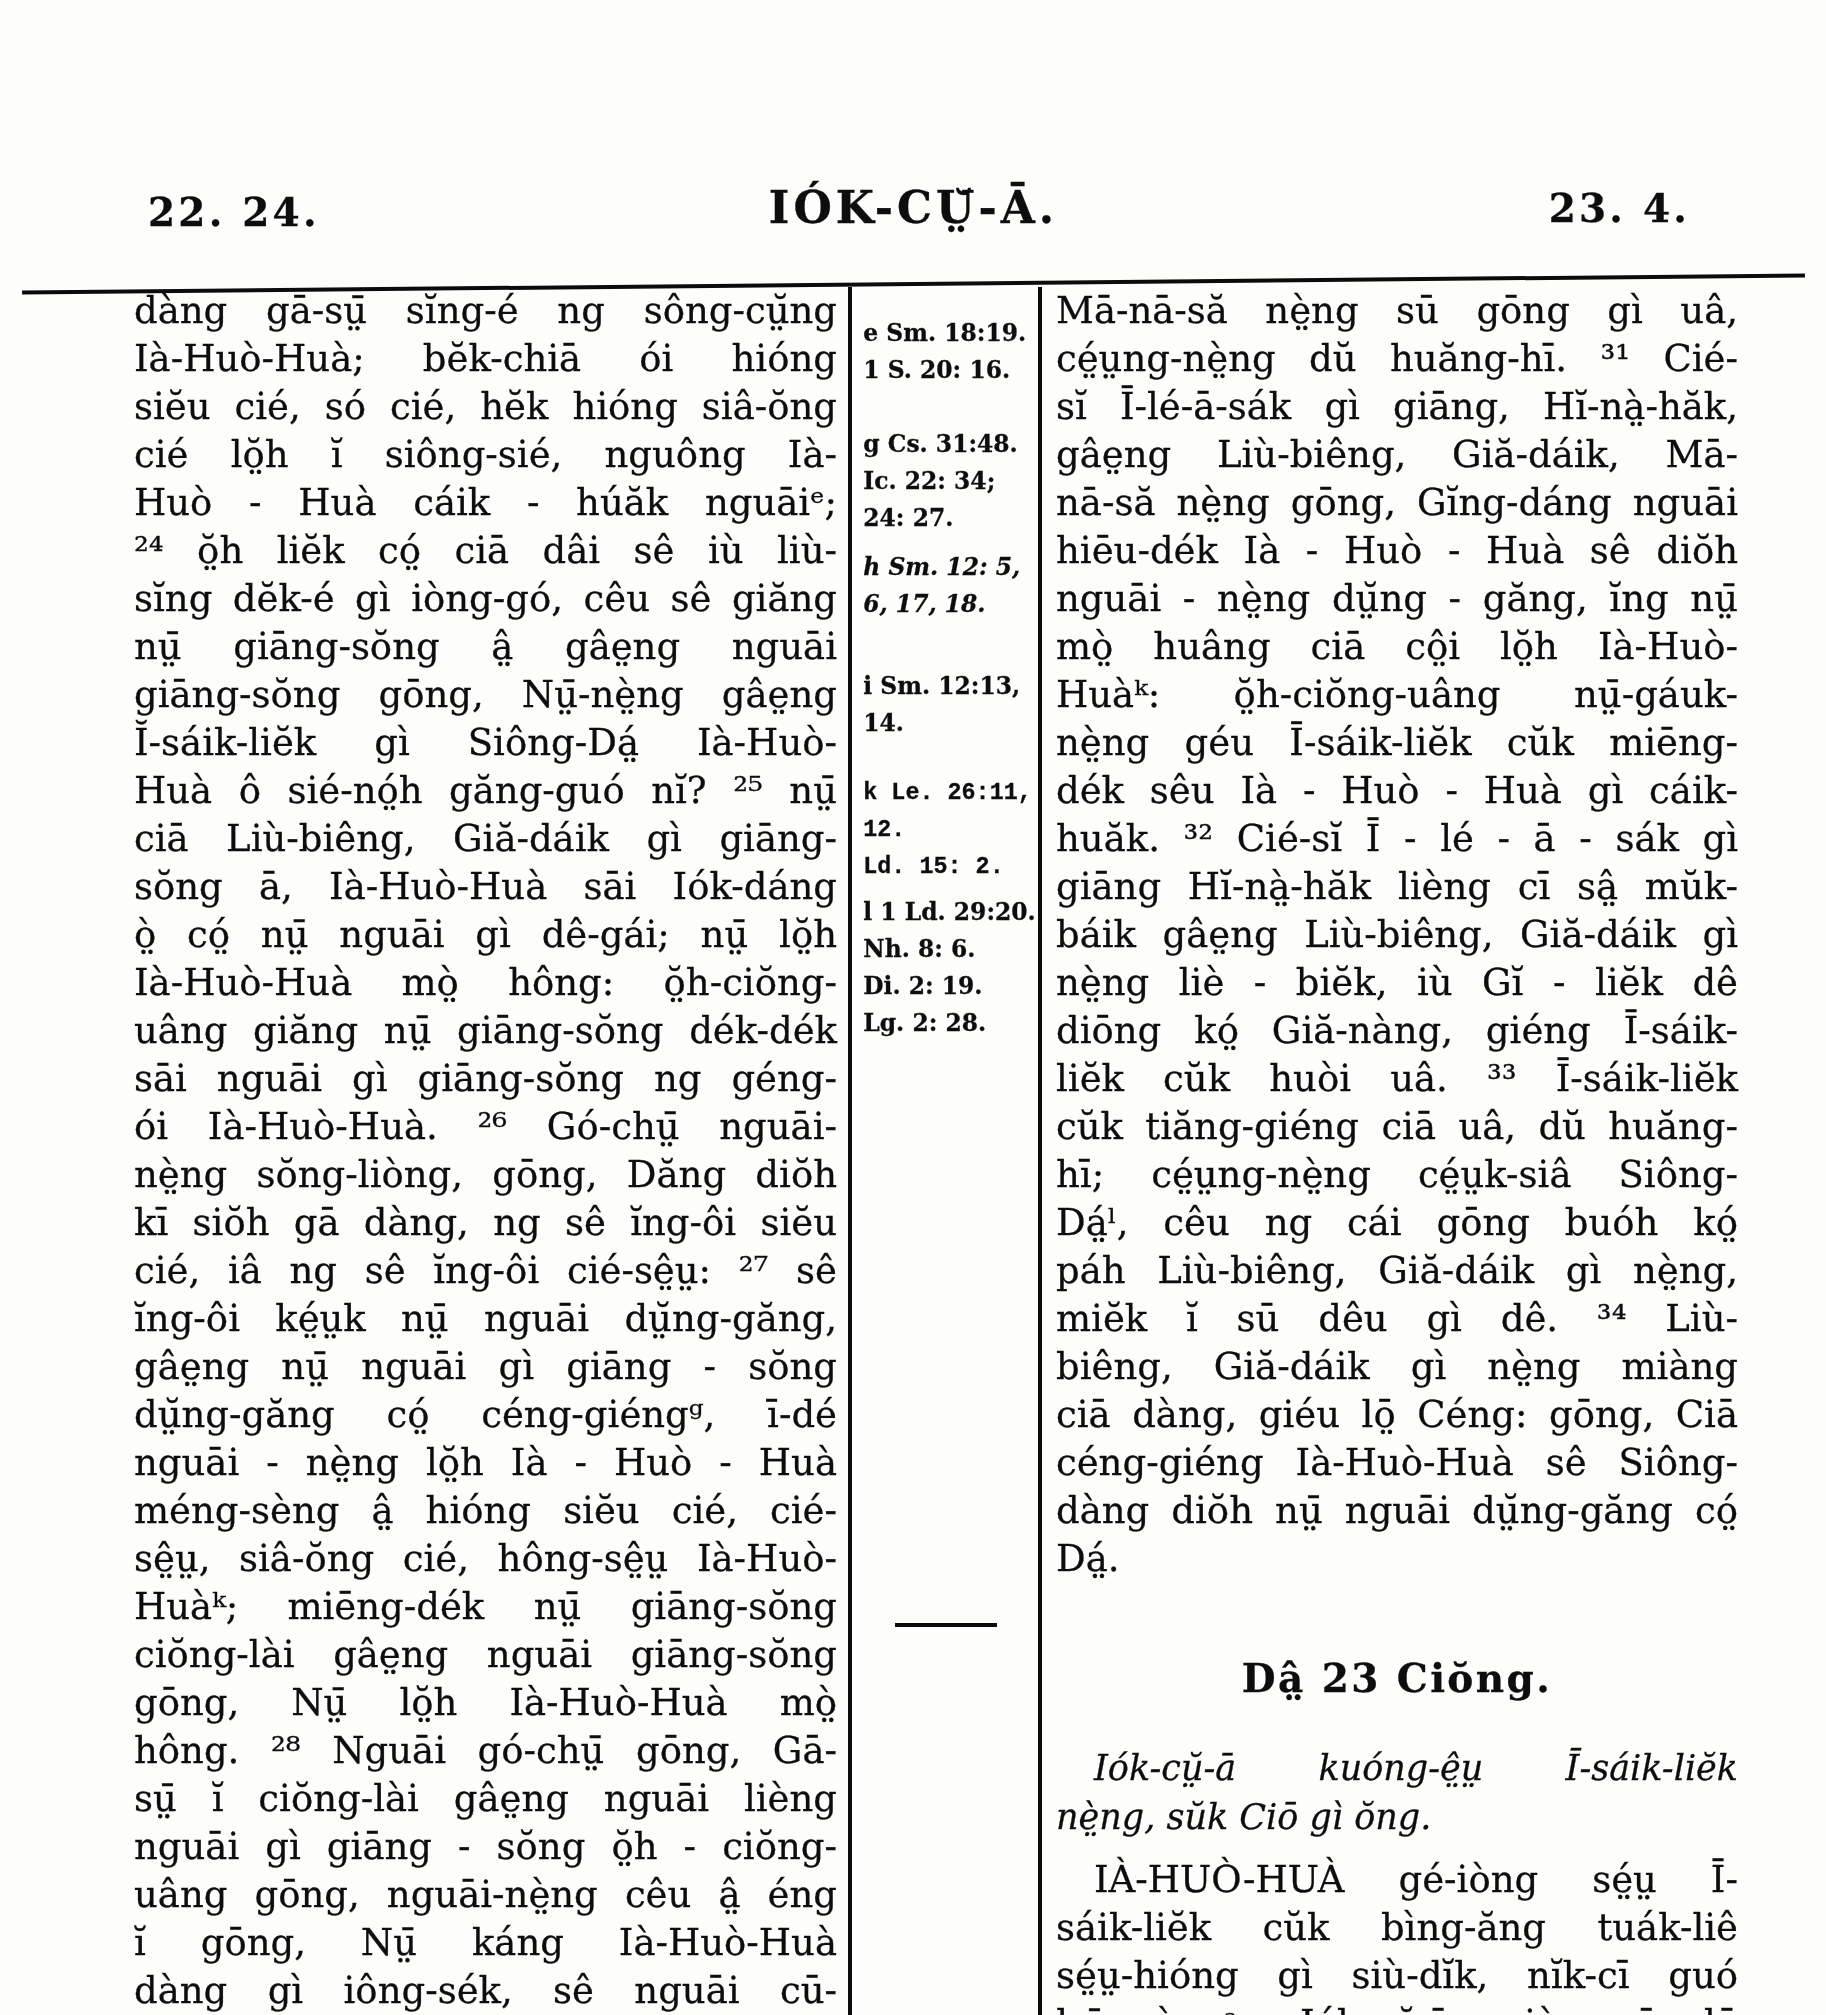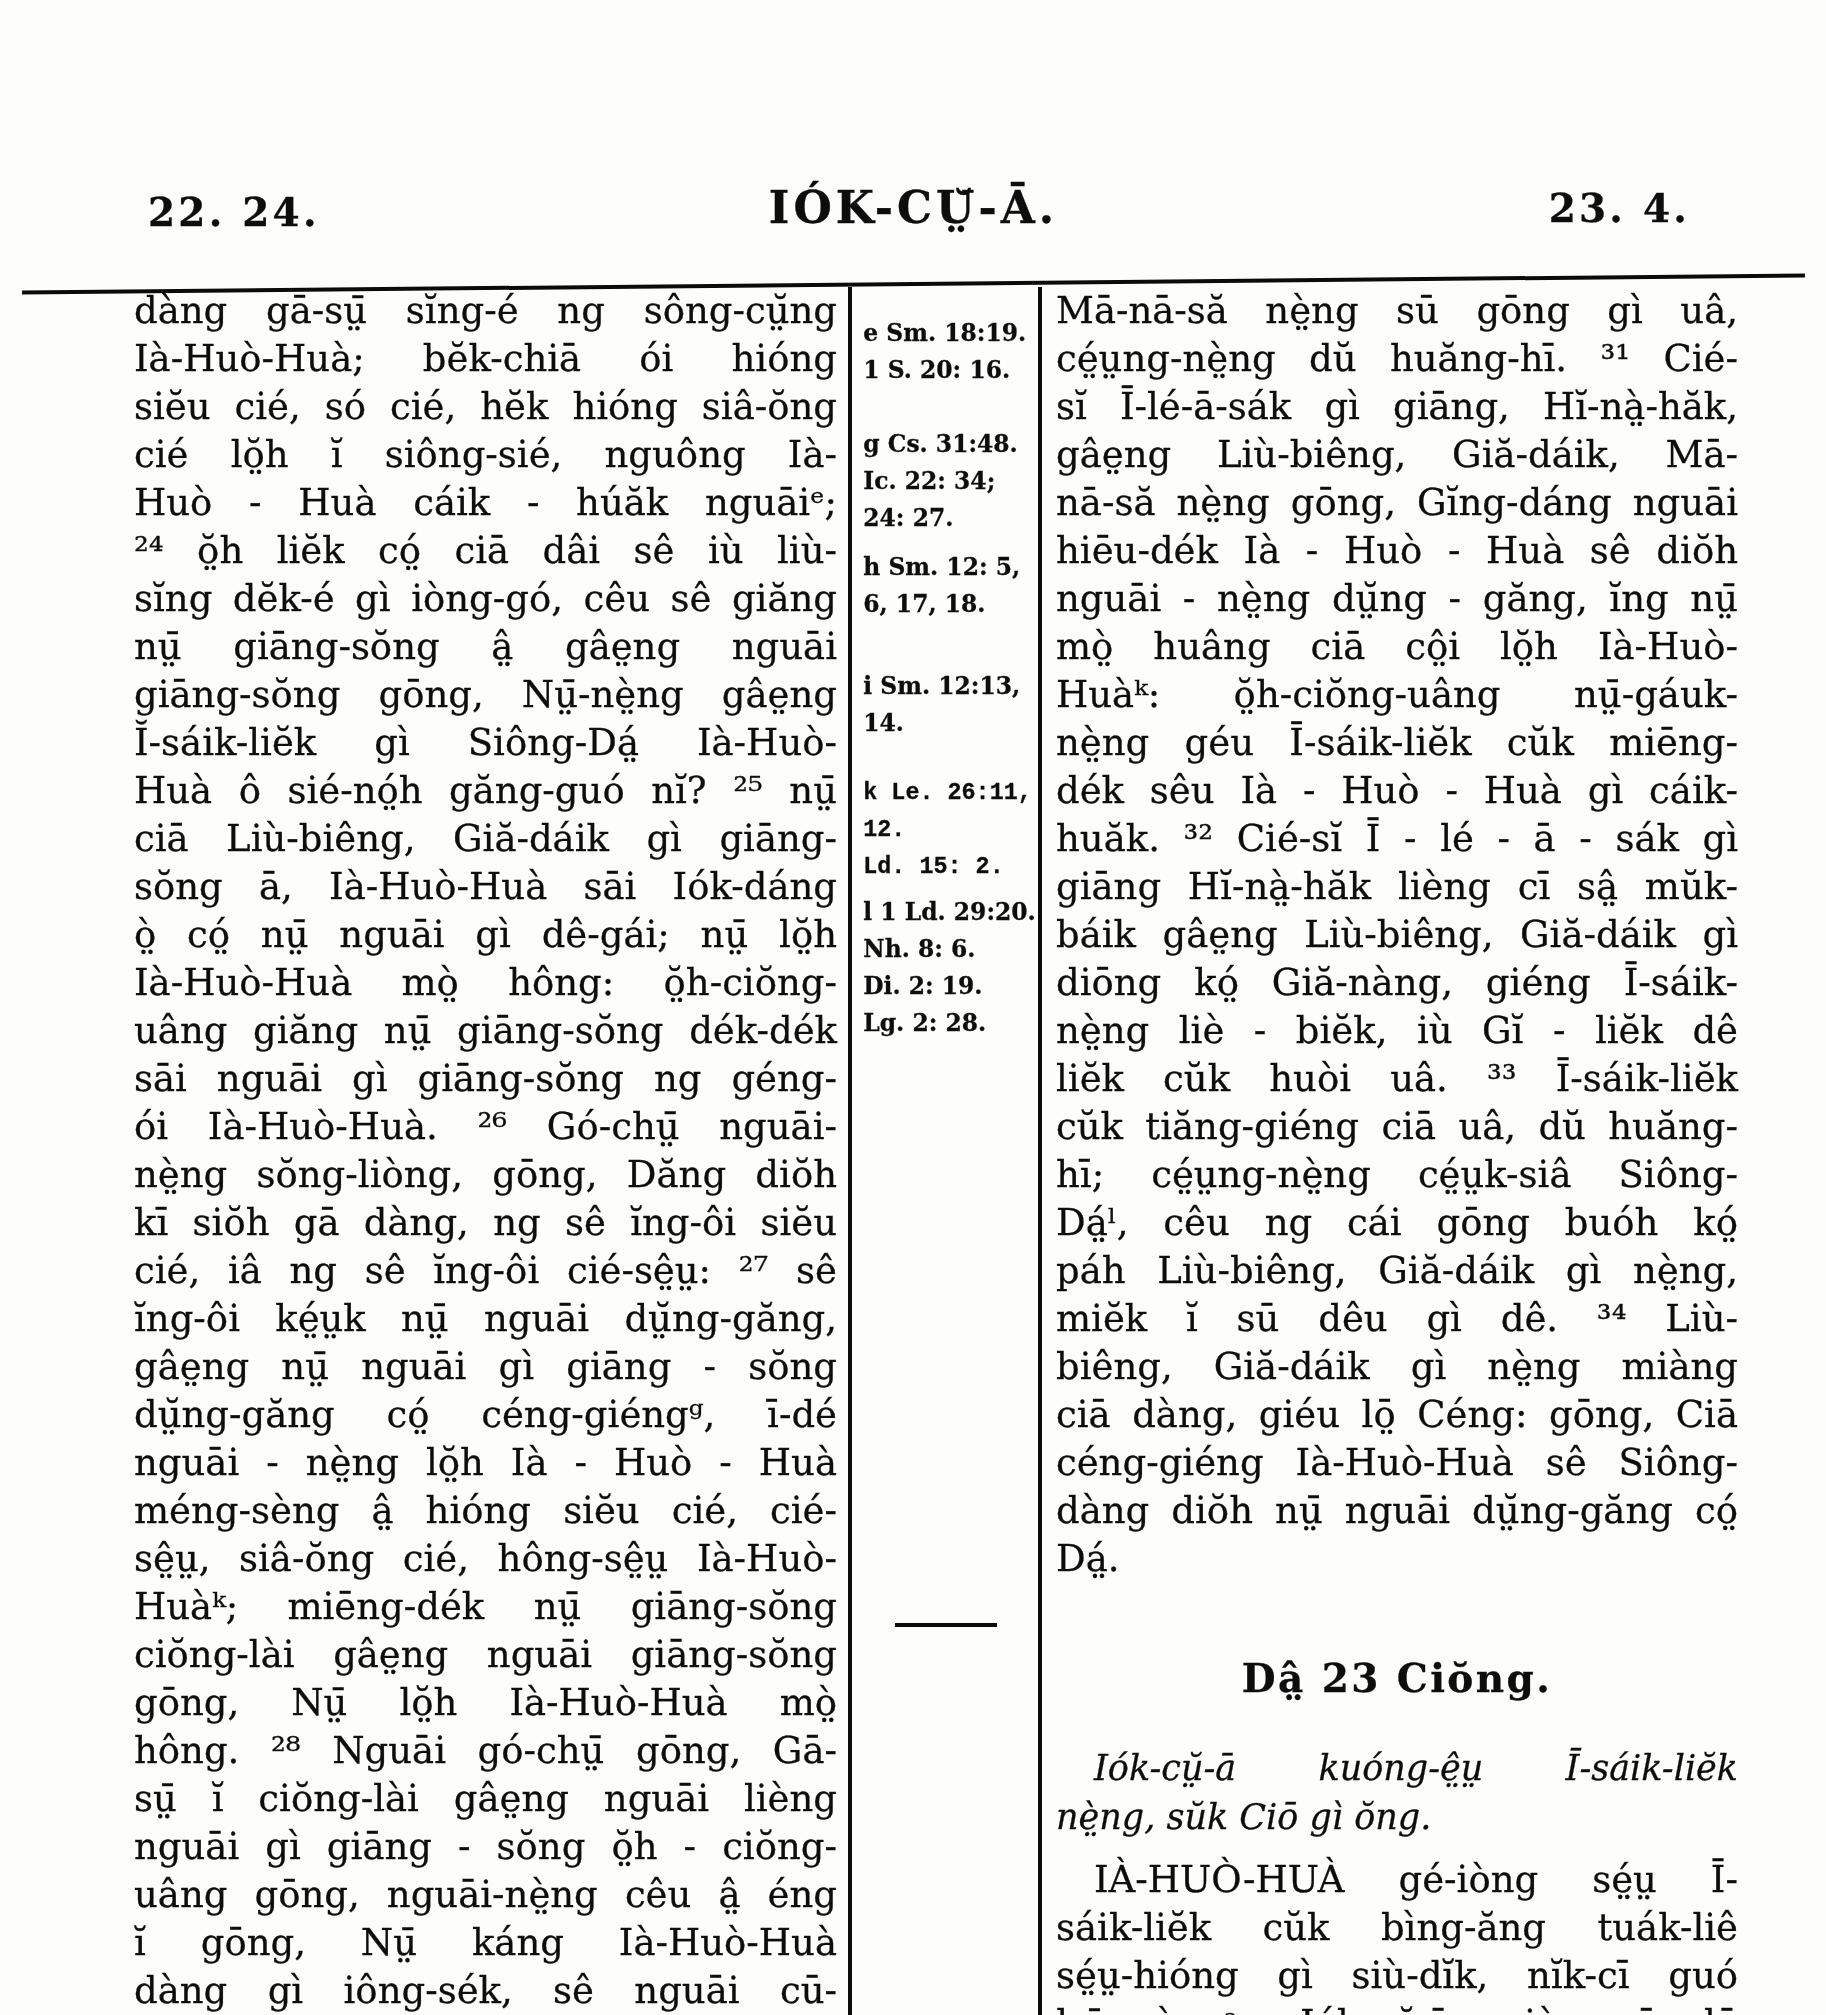--- a/index.html
+++ b/index.html
@@ -39,21 +39,21 @@
   .summary .tline{font-style:italic;font-size:35px;line-height:49px;height:49px;}
   .pblock-b{margin-top:13.7px;}
   .pblock-b .tline{line-height:48px;height:48px;}
   
   .col-center{position:absolute;left:852px;top:287px;width:187px;height:2442px;}
   .ref-group{position:absolute;left:11.3px;right:4px;}
   .ref-group .tline{
     font-size:23.4px;line-height:37px;height:37px;font-weight:700;
     text-align:right;text-align-last:left;white-space:nowrap;
   }
-  .pos-e{top:28px;}  .pos-g{top:139px;} .pos-h{top:262px;}
+  .pos-e{top:28px;}  .pos-g{top:139px;} .pos-h{top:262px;font-style:italic;}
   .pos-i{top:381px;} .pos-k{top:488px;font-family:Liberation Mono, monospace;} .pos-l{top:607px;}
   .center-divider{
     position:absolute;top:1336px;left:50%;transform:translateX(-50%);
     width:102px;height:3.6px;background:#0c0c0c;
   }
 </style>
 </head>
 <body>
 
 <div class="page">
@@ -148,22 +148,22 @@
         <div class="tline">nā-să nè̤ng gōng, Gĭng-dáng nguāi</div>
         <div class="tline">hiēu-dék Ià - Huò - Huà sê diŏh</div>
         <div class="tline">nguāi - nè̤ng dṳ̆ng - găng, ĭng nṳ̄</div>
         <div class="tline">mò̤ huâng ciā cô̤i lŏ̤h Ià-Huò-</div>
         <div class="tline">Huàᵏ: ŏ̤h-ciŏng-uâng nṳ̄-gáuk-</div>
         <div class="tline">nè̤ng géu Ī-sáik-liĕk cŭk miēng-</div>
         <div class="tline">dék sêu Ià - Huò - Huà gì cáik-</div>
         <div class="tline">huăk. ³² Cié-sĭ Ī - lé - ā - sák gì</div>
         <div class="tline">giāng Hĭ-nà̤-hăk lièng cī sâ̤ mŭk-</div>
         <div class="tline">báik gâe̤ng Liù-biêng, Giă-dáik gì</div>
+        <div class="tline">nè̤ng liè - biĕk, iù Gĭ - liĕk dê</div>
         <div class="tline">diōng kó̤ Giă-nàng, giéng Ī-sáik-</div>
-        <div class="tline">nè̤ng liè - biĕk, iù Gĭ - liĕk dê</div>
         <div class="tline">liĕk cŭk huòi uâ. ³³ Ī-sáik-liĕk</div>
         <div class="tline">cŭk tiăng-giéng ciā uâ, dŭ huăng-</div>
         <div class="tline">hī; cé̤ṳng-nè̤ng cé̤ṳk-siâ Siông-</div>
         <div class="tline">Dá̤ˡ, cêu ng cái gōng buóh kó̤</div>
         <div class="tline">páh Liù-biêng, Giă-dáik gì nè̤ng,</div>
         <div class="tline">miĕk ĭ sū dêu gì dê. ³⁴ Liù-</div>
         <div class="tline">biêng, Giă-dáik gì nè̤ng miàng</div>
         <div class="tline">ciā dàng, giéu lō̤ Céng: gōng, Ciā</div>
         <div class="tline">céng-giéng Ià-Huò-Huà sê Siông-</div>
         <div class="tline">dàng diŏh nṳ̄ nguāi dṳ̆ng-găng có̤</div>

